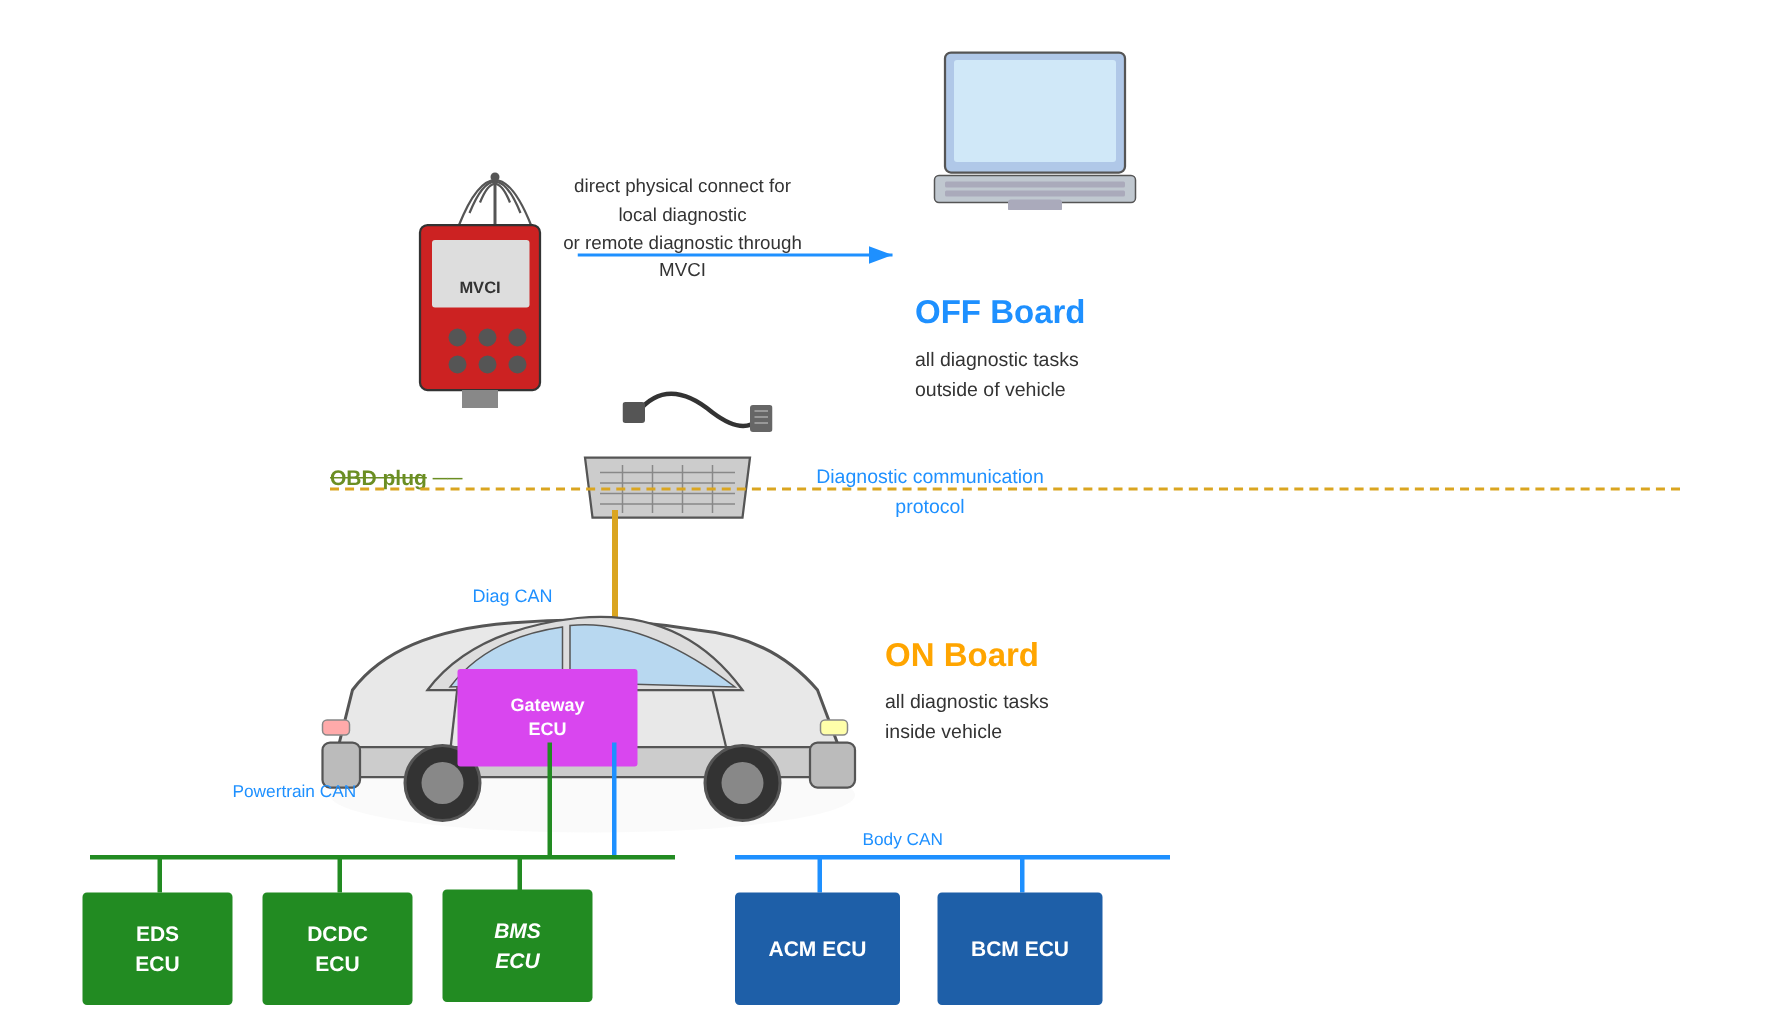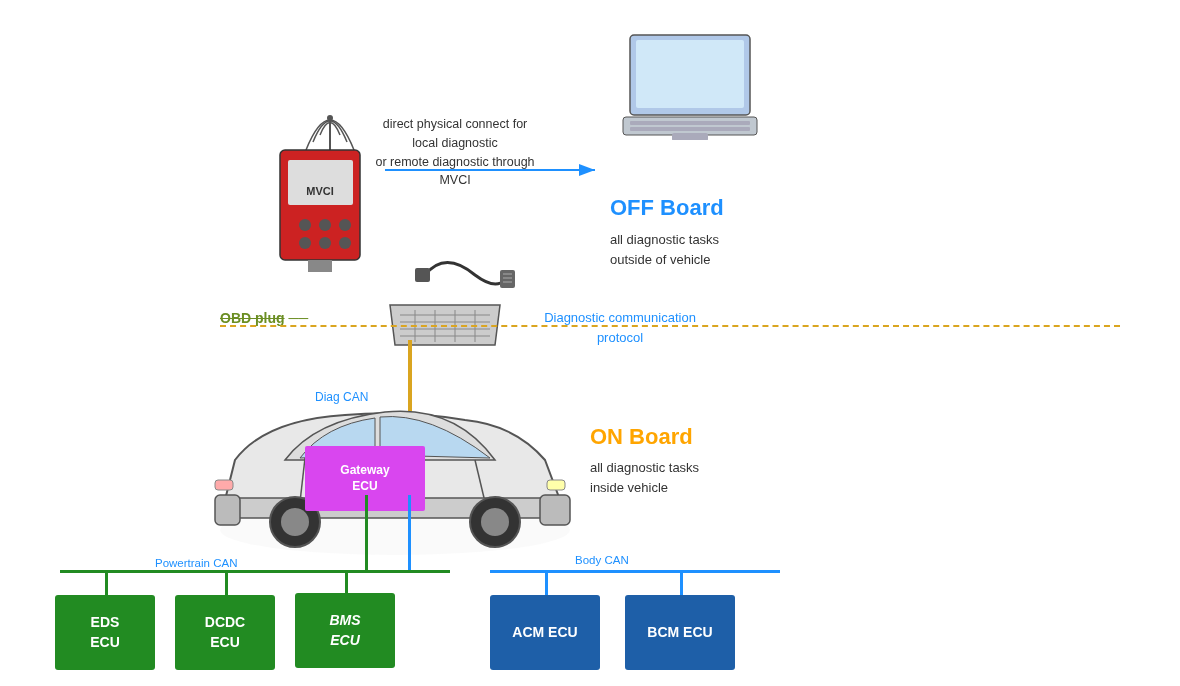--- a/index.html
+++ b/index.html
@@ -212,21 +212,21 @@
       width: 290px;
       font-size: 13px;
       color: #333;
       line-height: 1.6;
     }
 
     
     .powertrain-can-label {
       position: absolute;
       left: 155px;
-      top: 557px;
+      top: 522px;
       color: #1e90ff;
       font-size: 11.5px;
     }
 
     
     .powertrain-line {
       position: absolute;
       left: 60px;
       top: 570px;
       width: 390px;

